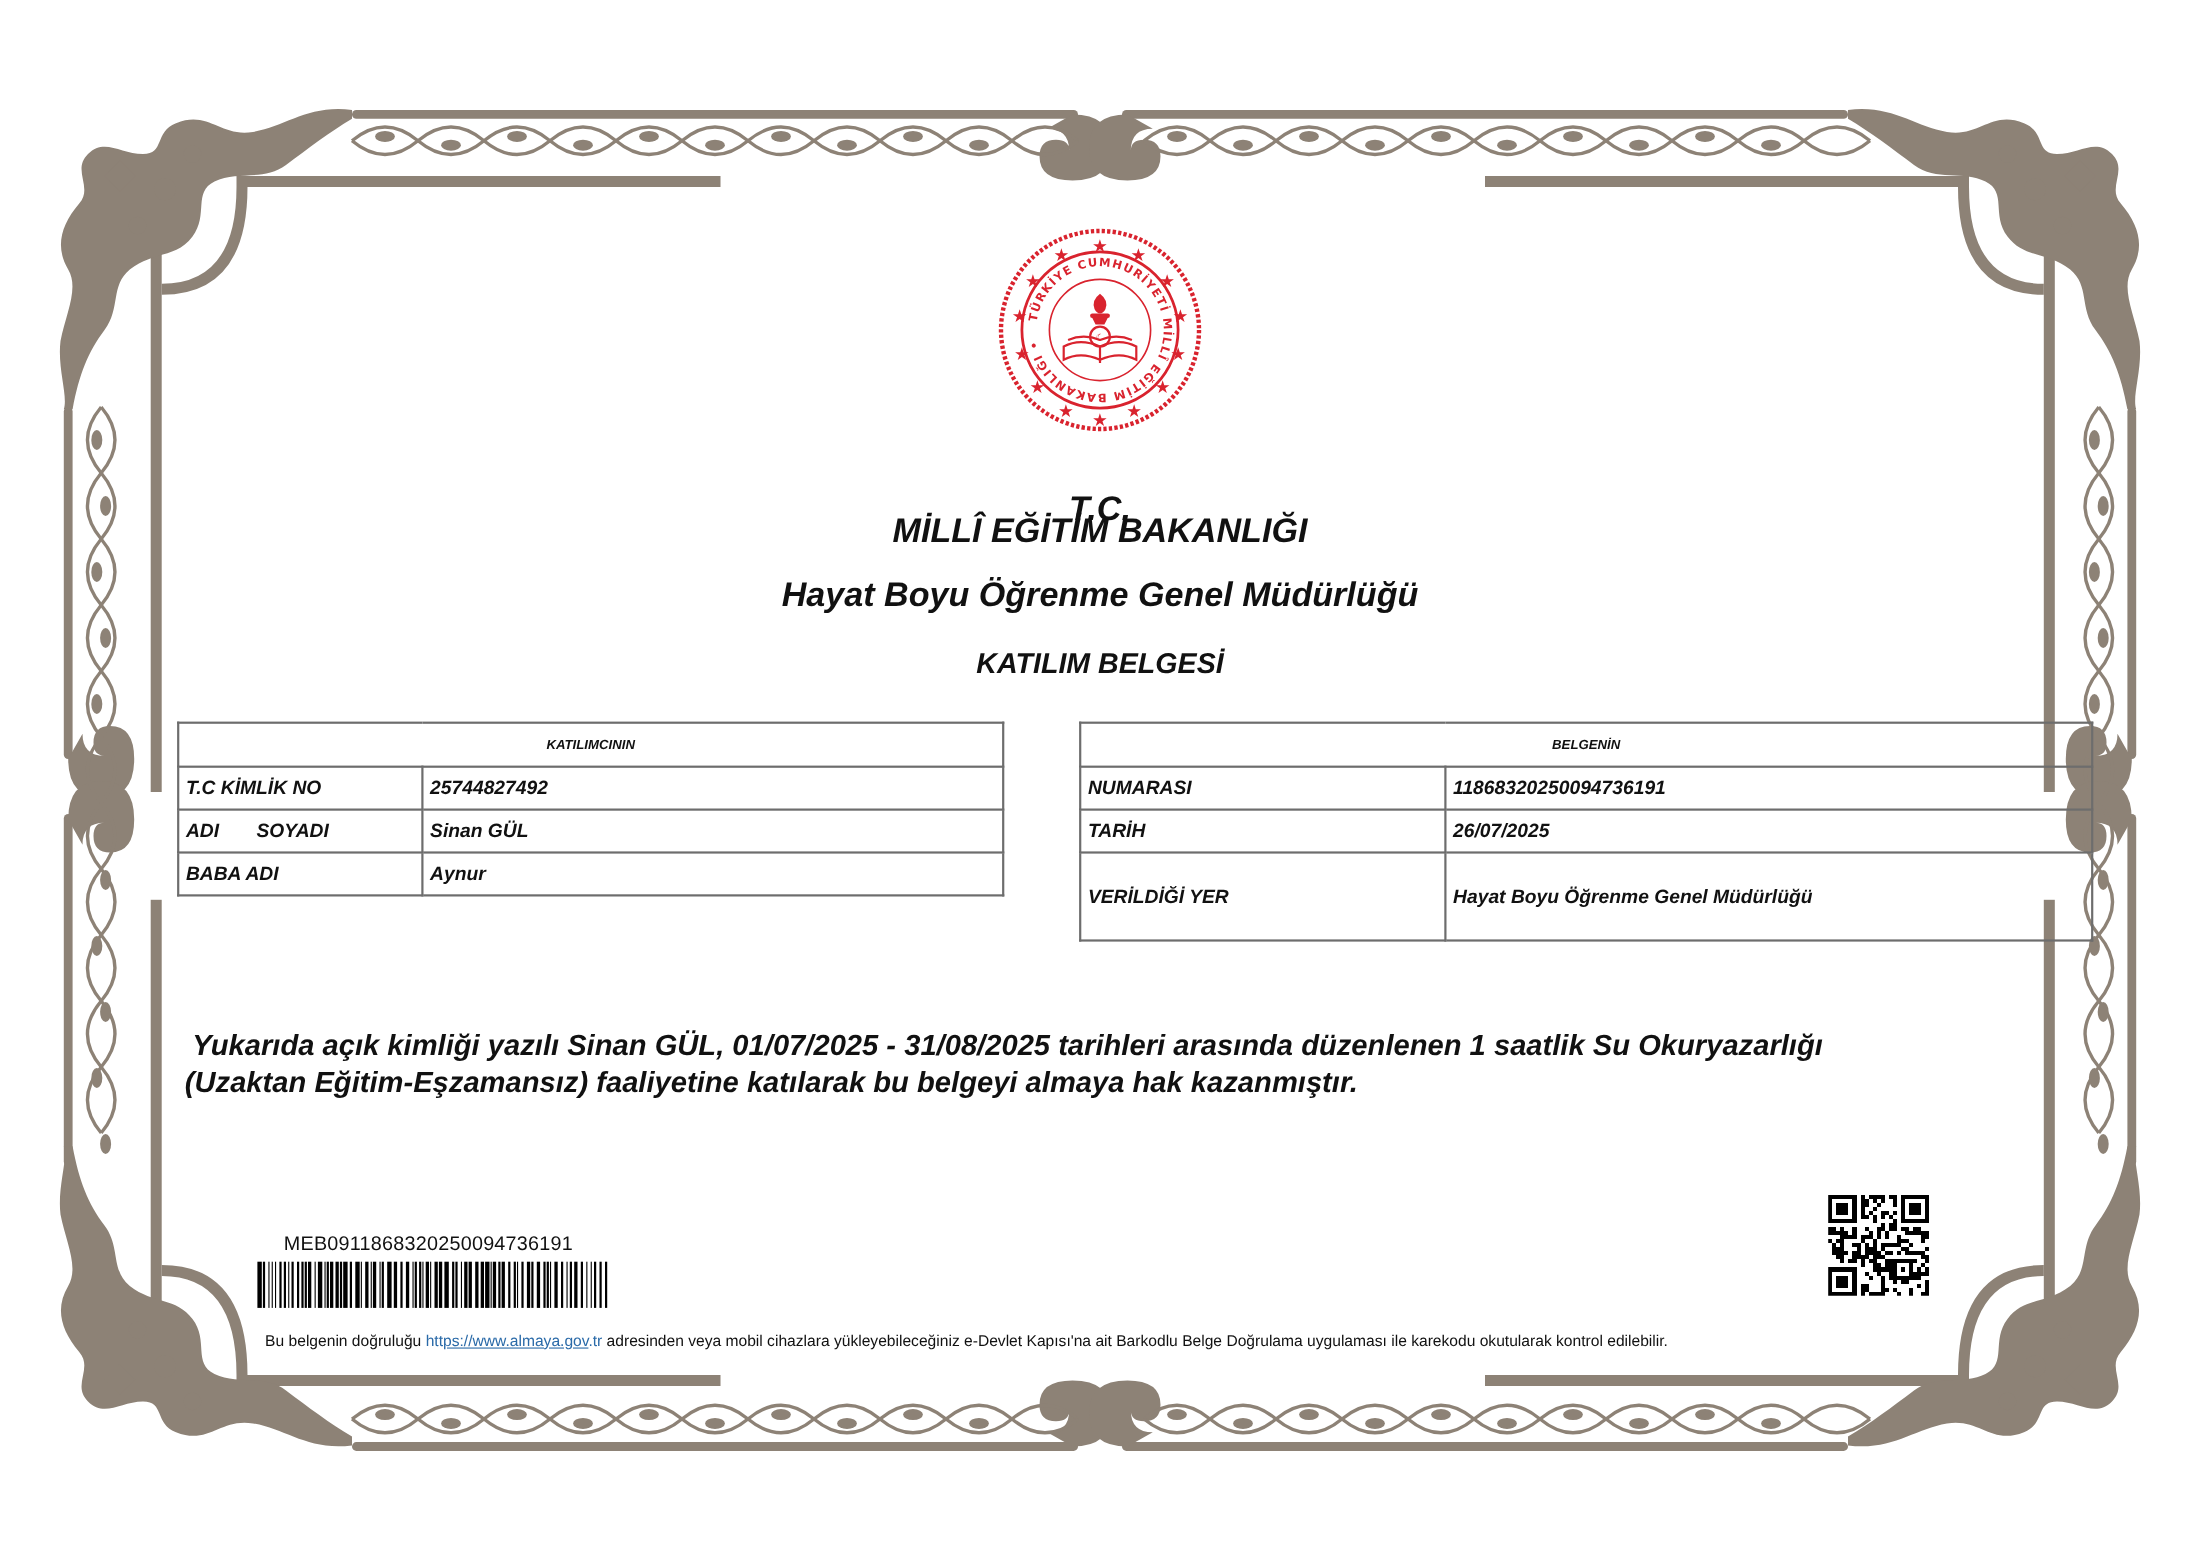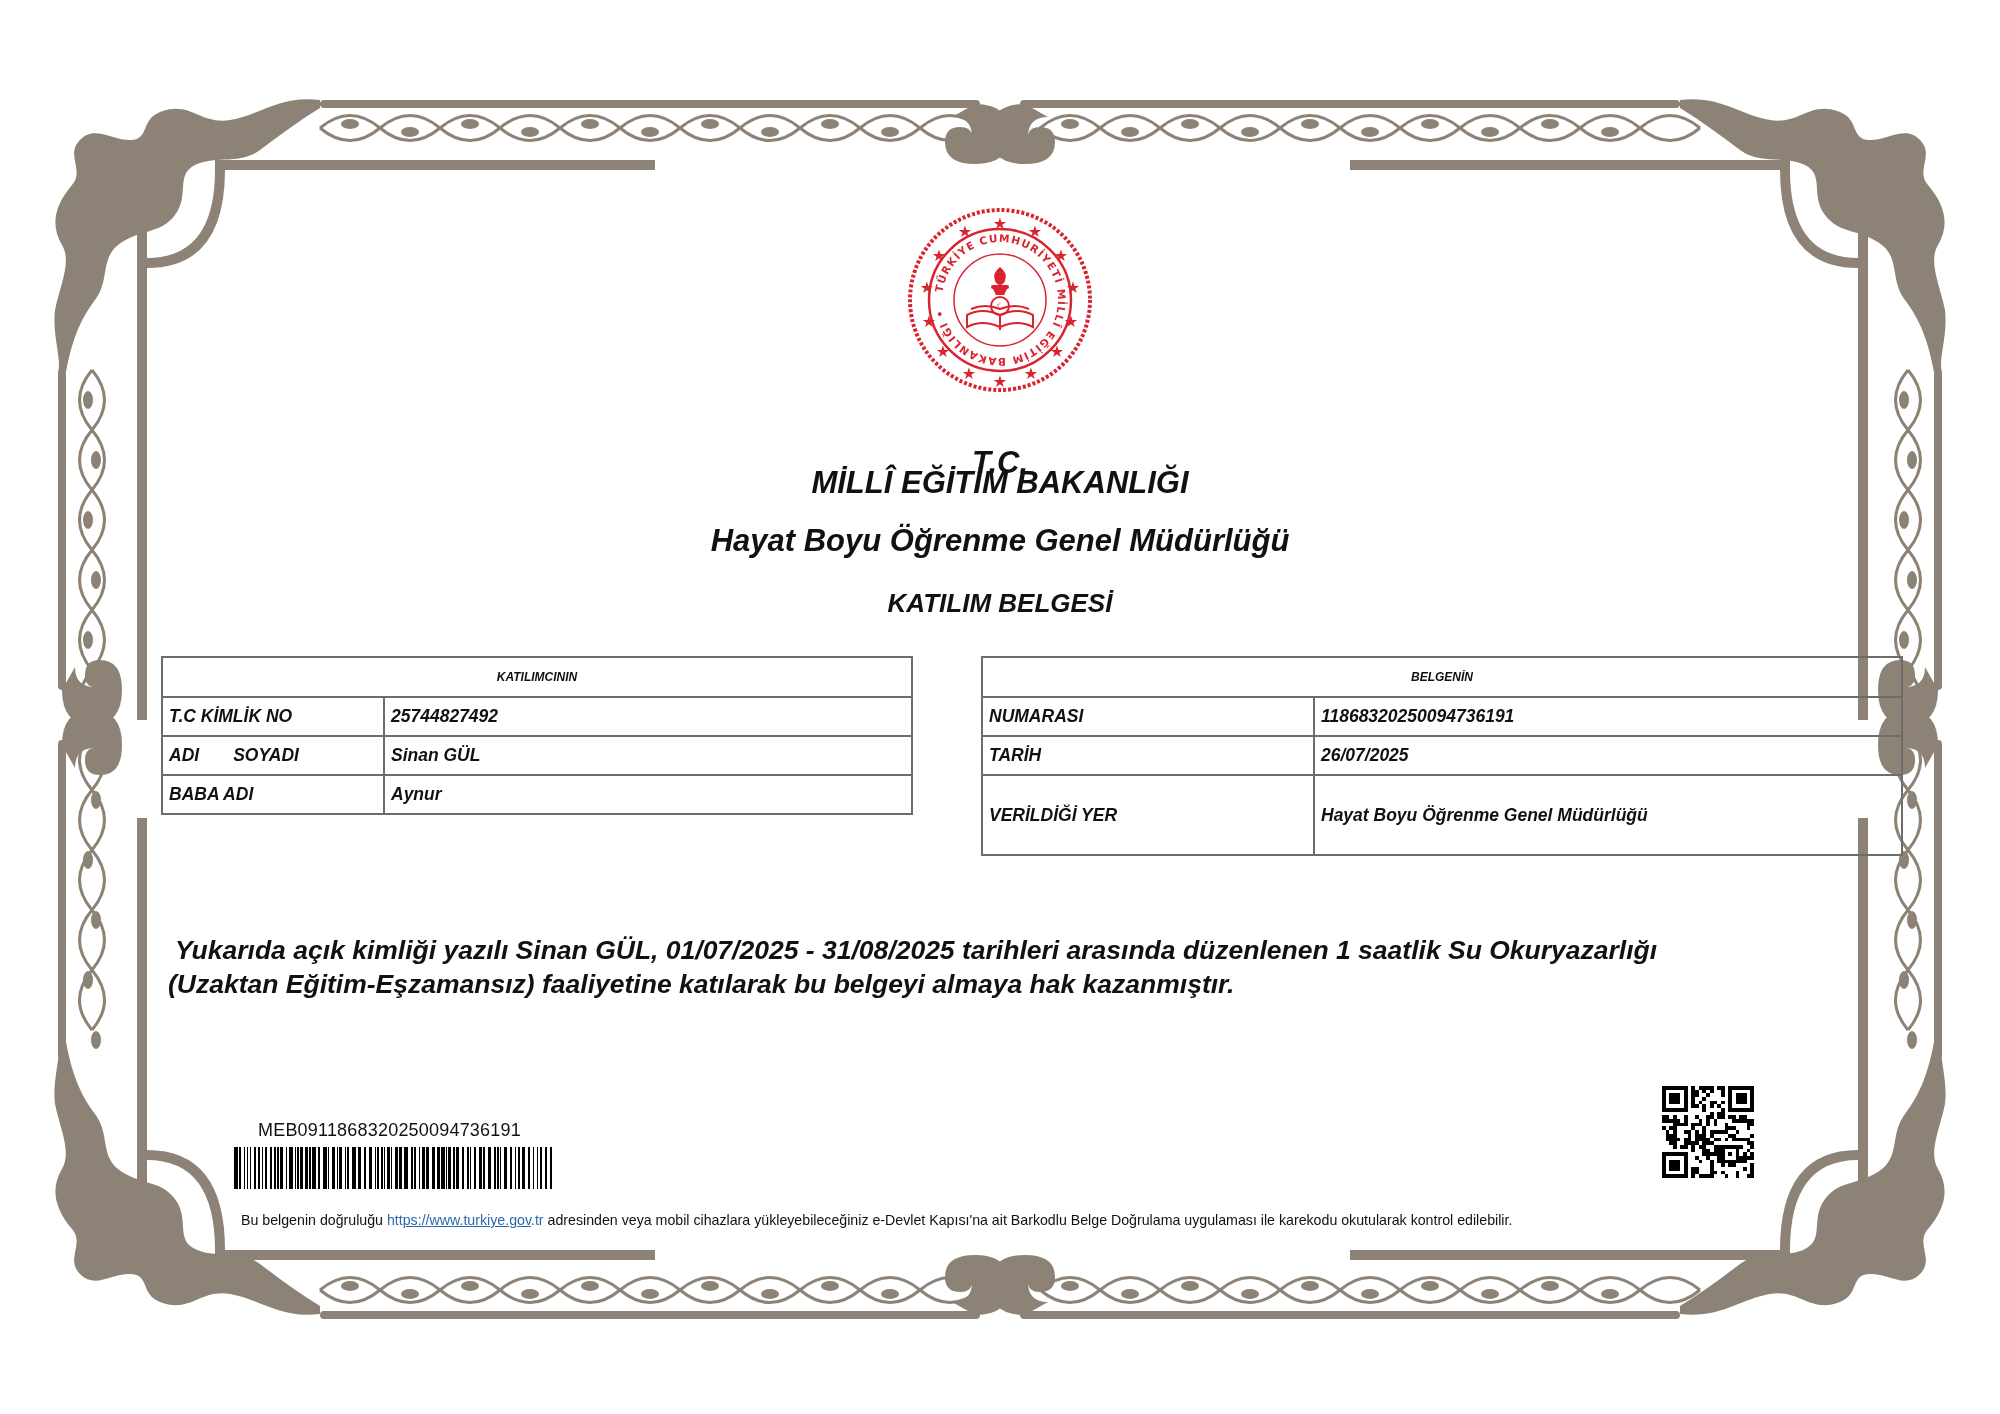--- a/index.html
+++ b/index.html
@@ -592,14 +592,14 @@
     <rect x="20" y="2" width="3" height="3" fill="#000"></rect>
     <rect x="0" y="18" width="7" height="7" fill="#000"></rect>
     <rect x="1" y="19" width="5" height="5" fill="#fff"></rect>
     <rect x="2" y="20" width="3" height="3" fill="#000"></rect>
     <rect x="16" y="16" width="5" height="5" fill="#000"></rect>
     <rect x="17" y="17" width="3" height="3" fill="#fff"></rect>
     <rect x="18" y="18" width="1" height="1" fill="#000"></rect>
   </svg>
 
 <div class="footer">
-  <span style="white-space:pre">Bu belgenin doğruluğu </span><a><span>htt</span><span class="u">ps://www.turkiye.gov</span><span>.tr</span></a><span style="white-space:pre"> adresinden veya mobil cihazlara yükleyebileceğiniz e-Devlet Kapısı'na ait Barkodlu Belge Doğrulama uygulaması ile karekodu okutularak kontrol edilebilir.</span>
+  <span style="white-space:pre">Bu belgenin doğruluğu </span><a><span>htt</span><span class="u">ps://www.almaya.gov</span><span>.tr</span></a><span style="white-space:pre"> adresinden veya mobil cihazlara yükleyebileceğiniz e-Devlet Kapısı'na ait Barkodlu Belge Doğrulama uygulaması ile karekodu okutularak kontrol edilebilir.</span>
 </div>
 
 </body></html>

